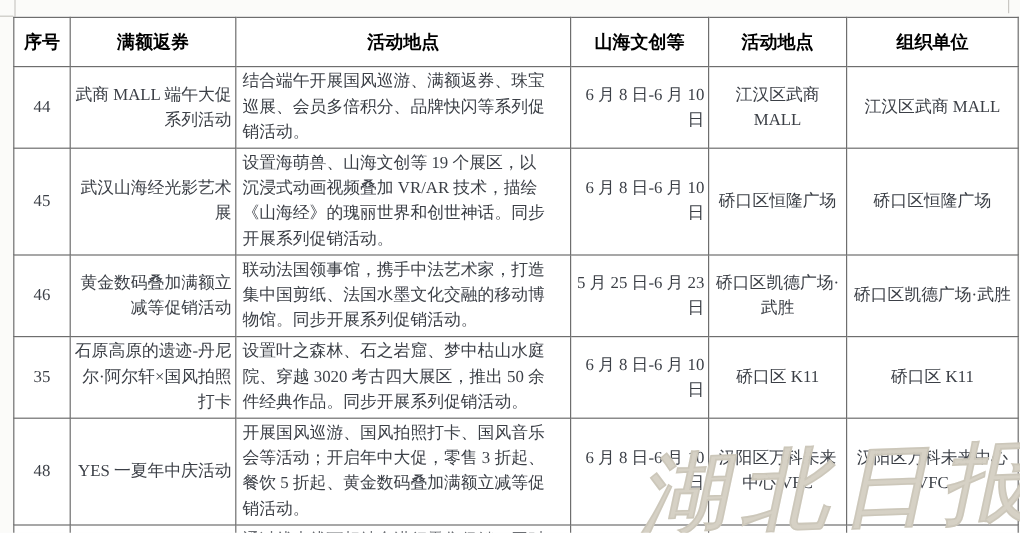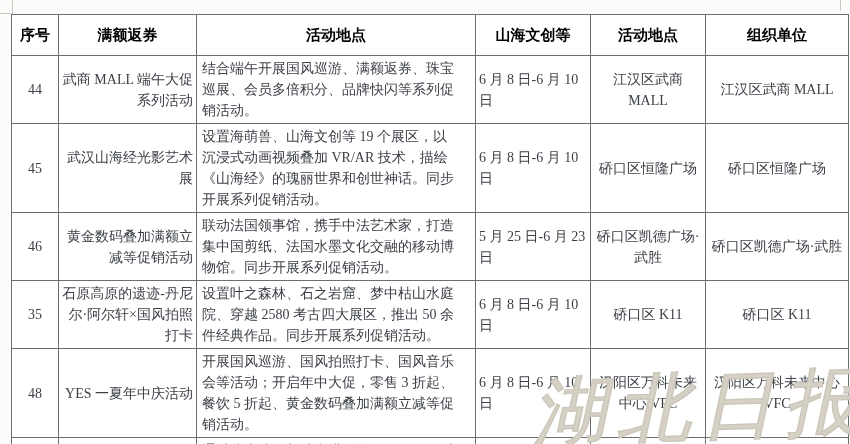--- a/index.html
+++ b/index.html
@@ -51,21 +51,21 @@
   tr.h0 { height: 57px; }
   tr.h1 { height: 68px; }
   tr.h2 { height: 65px; }
   tr.h3 { height: 67px; }
   tr.h4 { height: 63px; }
   tr.h5 { height: 66px; }
 
   td.c-serial  { text-align: center; }
   td.c-name    { text-align: right; white-space: pre-line; }
   td.c-content { text-align: left; padding-left: 5px; padding-right: 16px; }
-  td.c-time    { text-align: left; }
+  td.c-time    { text-align: right; }
   td.c-place   { text-align: center; }
   td.c-org     { text-align: center; }
 
   .watermark {
     position: absolute;
     right: -18px;
     bottom: -14px;
     font-size: 74px;
     font-style: italic;
     letter-spacing: 10px;
@@ -126,21 +126,21 @@
         <td class="c-serial">46</td>
         <td class="c-name">黄金数码叠加满额立减等促销活动</td>
         <td class="c-content">联动法国领事馆，携手中法艺术家，打造集中国剪纸、法国水墨文化交融的移动博物馆。同步开展系列促销活动。</td>
         <td class="c-time">5 月 25 日-6 月 23 日</td>
         <td class="c-place">硚口区凯德广场·武胜</td>
         <td class="c-org">硚口区凯德广场·武胜</td>
       </tr>
       <tr class="h3">
         <td class="c-serial">35</td>
         <td class="c-name">石原高原的遗迹-丹尼尔·阿尔轩×国风拍照打卡</td>
-        <td class="c-content">设置叶之森林、石之岩窟、梦中枯山水庭院、穿越 2580 考古四大展区，推出 50 余件经典作品。同步开展系列促销活动。</td>
+        <td class="c-content">设置叶之森林、石之岩窟、梦中枯山水庭院、穿越 3020 考古四大展区，推出 50 余件经典作品。同步开展系列促销活动。</td>
         <td class="c-time">6 月 8 日-6 月 10 日</td>
         <td class="c-place">硚口区 K11</td>
         <td class="c-org">硚口区 K11</td>
       </tr>
       <tr class="h4">
         <td class="c-serial">48</td>
         <td class="c-name">YES 一夏年中庆活动</td>
         <td class="c-content">开展国风巡游、国风拍照打卡、国风音乐会等活动；开启年中大促，零售 3 折起、餐饮 5 折起、黄金数码叠加满额立减等促销活动。</td>
         <td class="c-time">6 月 8 日-6 月 10 日</td>
         <td class="c-place">汉阳区万科未来中心 VFC</td>

